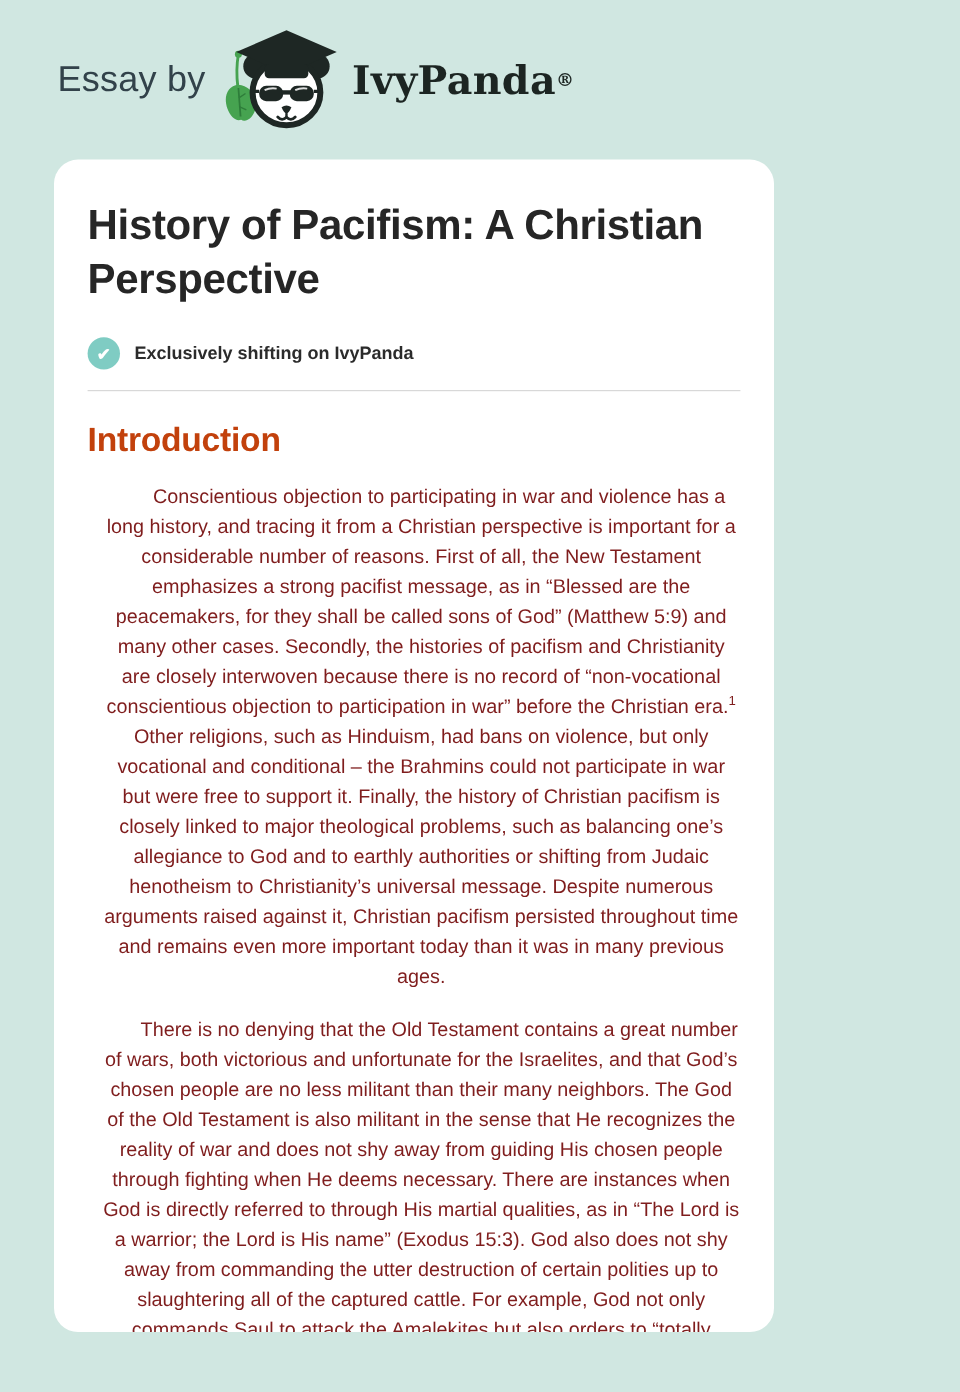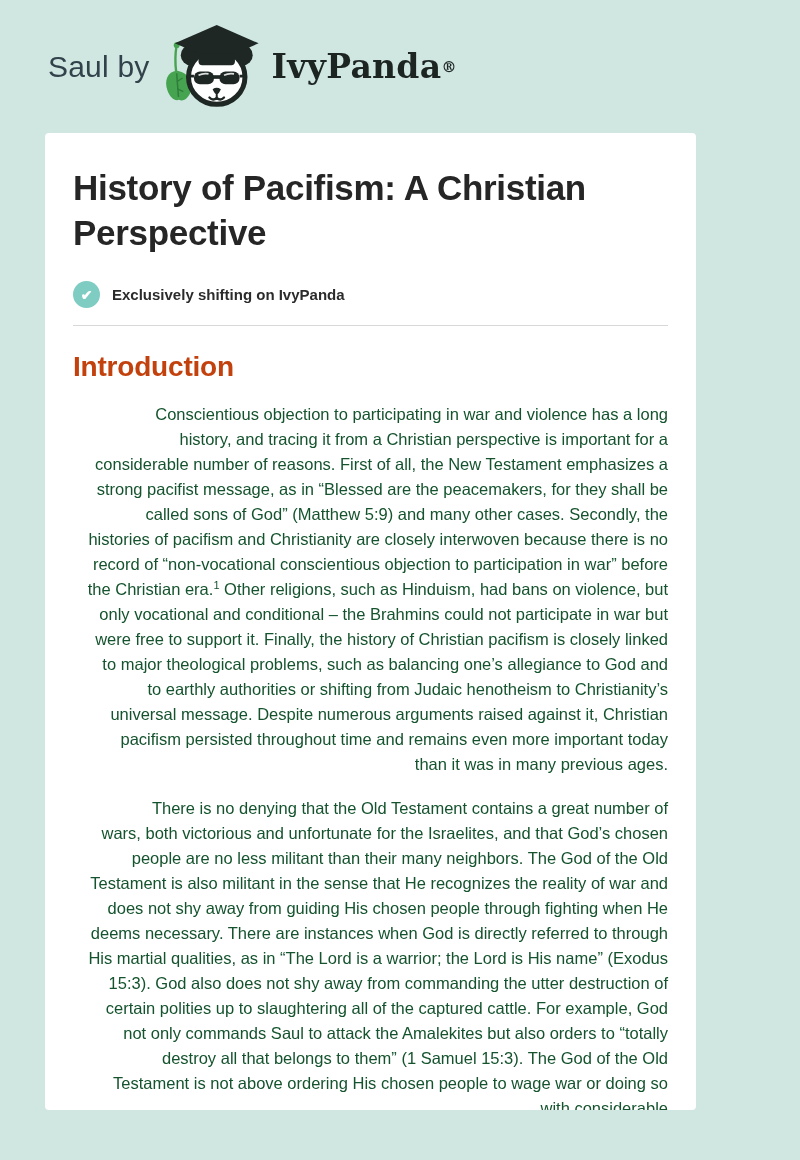--- a/index.html
+++ b/index.html
@@ -54,25 +54,25 @@
     font-family: "DejaVu Serif", "Liberation Serif", serif;
     font-weight: bold;
     font-size: 15px;
     color: #1c2522;
     vertical-align: super;
     line-height: 0;
   }
 
   
   .essay-card {
-    width: 651px;
+    width: 600px;
     height: 977px;
     margin-left: 45px;
     background: #ffffff;
-    border-radius: 4px;
+    border-radius: 20px;
     box-sizing: border-box;
     padding: 32px 28px 30px 28px;
     overflow: hidden;
   }
   .essay-title {
     margin: 0;
     font-size: 35px;
     line-height: 45px;
     font-weight: bold;
     color: #262626;
@@ -111,35 +111,35 @@
     margin: 25px 0 0 0;
     font-size: 28px;
     font-weight: bold;
     color: #c2410c;
     letter-spacing: -0.2px;
   }
   .body-para {
     margin: 19px 0 0 12px;
     font-size: 16.5px;
     line-height: 25px;
-    color: #14532d;
+    color: #7f1d1d;
     text-indent: 30px;
-    text-align: right;
+    text-align: center;
   }
   .footnote-sup {
     font-size: 11px;
     line-height: 0;
     vertical-align: super;
   }
 </style>
 </head>
 <body>
 
 <header class="page-header">
-  <span class="essay-by">Saul by</span>
+  <span class="essay-by">Essay by</span>
   <a class="brand-link">
     <span class="logo-wrap">
       <svg viewBox="0 0 112 96" width="102" height="92" aria-hidden="true">
 
         <circle cx="15" cy="24" r="3.2" fill="#46a350"></circle>
         <path d="M15 24 q-2.5 14 -0.5 30" stroke="#46a350" stroke-width="2.6" fill="none"></path>
 
         <path d="M15 52 C5 53 1 63 5 74 C7.5 81 13 86 17.5 84 C22 87 29 82 31 73 C33.5 62 25 53 15 52 Z" fill="#46a350"></path>
         <path d="M15 55 L17 81" stroke="#2e7d3a" stroke-width="1.6"></path>
         <path d="M15.5 64 l6 -4 M15.8 72 l6.5 3" stroke="#2e7d3a" stroke-width="1.3" fill="none"></path>

